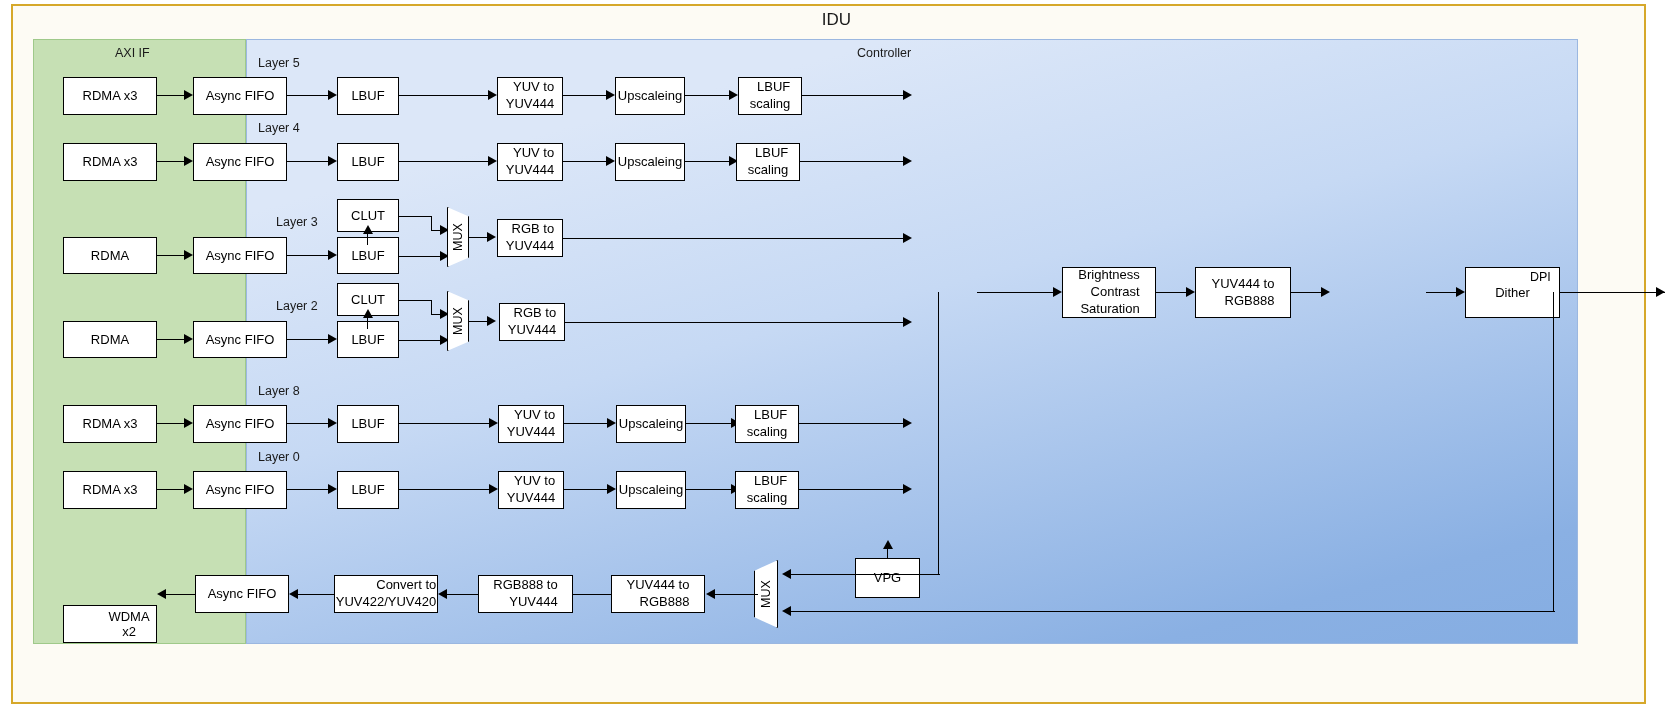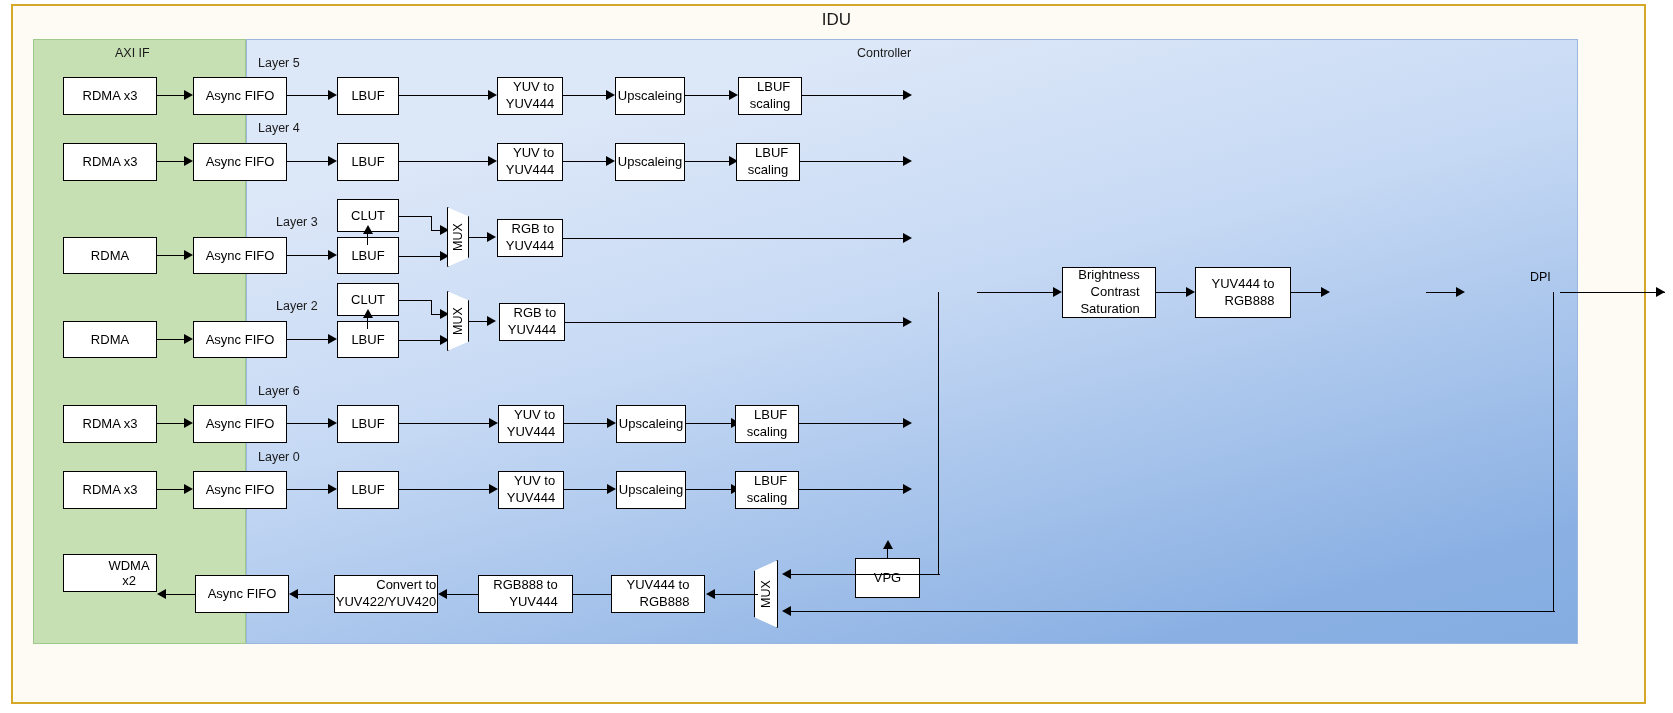--- a/index.html
+++ b/index.html
@@ -57,21 +57,21 @@
   <div class="axi-panel"></div>
   <div class="ctrl-panel"></div>
 
   <div class="panel-label" style="left:115px;top:46px;">AXI IF</div>
   <div class="panel-label" style="left:857px;top:46px;">Controller</div>
 
   <div class="panel-label" style="left:258px;top:56px;">Layer 5</div>
   <div class="panel-label" style="left:258px;top:121px;">Layer 4</div>
   <div class="panel-label" style="left:276px;top:215px;">Layer 3</div>
   <div class="panel-label" style="left:276px;top:299px;">Layer 2</div>
-  <div class="panel-label" style="left:258px;top:384px;">Layer 6</div>
+  <div class="panel-label" style="left:258px;top:384px;">Layer 8</div>
   <div class="panel-label" style="left:258px;top:450px;">Layer 0</div>
 
   <div class="blk" style="left:63px;top:77px;width:94px;height:38px;">RDMA x3</div>
   <div class="h" style="left:157px;top:95px;width:27px;"></div>
   <div class="arr r" style="left:184px;top:90px;"></div>
   <div class="blk" style="left:193px;top:77px;width:94px;height:38px;">Async FIFO</div>
   <div class="h" style="left:287px;top:95px;width:41px;"></div>
   <div class="arr r" style="left:328px;top:90px;"></div>
   <div class="blk" style="left:337px;top:77px;width:62px;height:38px;">LBUF</div>
   <div class="h" style="left:399px;top:95px;width:89px;"></div>
@@ -249,20 +249,21 @@
 Contrast
 Saturation</div>
   <div class="h" style="left:1156px;top:292px;width:32px;"></div>
   <div class="arr r" style="left:1186px;top:287px;"></div>
   <div class="blk tall" style="left: 1195px; top: 267px; width: 96px; height: 51px; white-space: pre-line;">YUV444 to
 RGB888</div>
   <div class="h" style="left:1291px;top:292px;width:32px;"></div>
   <div class="arr r" style="left:1321px;top:287px;"></div>
   <div class="h" style="left:1426px;top:292px;width:32px;"></div>
   <div class="arr r" style="left:1456px;top:287px;"></div>
+  <div class="blk" style="left:1465px;top:267px;width:95px;height:51px;">Dither</div>
 
   <div class="h" style="left:1560px;top:292px;width:105px;"></div>
   <div class="arr r" style="left:1656px;top:287px;"></div>
   <div class="edge-lbl" style="left:1530px;top:270px;">DPI</div>
   <div class="v" style="left:1553.2px;top:292px;height:319px;"></div>
   <div class="h" style="left:790px;top:611px;width:765px;"></div>
   <div class="arr l" style="left:782px;top:606px;"></div>
 
   <div class="mux left" style="left:754px;top:560px;width:24px;height:68px;">
     <span class="lbl">MUX</span>
@@ -279,15 +280,15 @@
 YUV444</div>
   <div class="h" style="left:446px;top:594px;width:32px;"></div>
   <div class="arr l" style="left:438px;top:589px;"></div>
   <div class="blk tall" style="left:334px;top:575px;width:104px;height:38px;white-space:pre-line;">Convert to
 YUV422/YUV420</div>
   <div class="h" style="left:297px;top:594px;width:37px;"></div>
   <div class="arr l" style="left:289px;top:589px;"></div>
   <div class="blk" style="left:195px;top:575px;width:94px;height:38px;">Async FIFO</div>
   <div class="h" style="left:165px;top:594px;width:30px;"></div>
   <div class="arr l" style="left:157px;top:589px;"></div>
-  <div class="blk" style="left:63px;top:554px;width:94px;height:38px;padding-left:40px;">WDMA x2</div>
+  <div class="blk" style="left:63px;top:605px;width:94px;height:38px;padding-left:40px;">WDMA x2</div>
 
 </div>
 
 </body></html>

